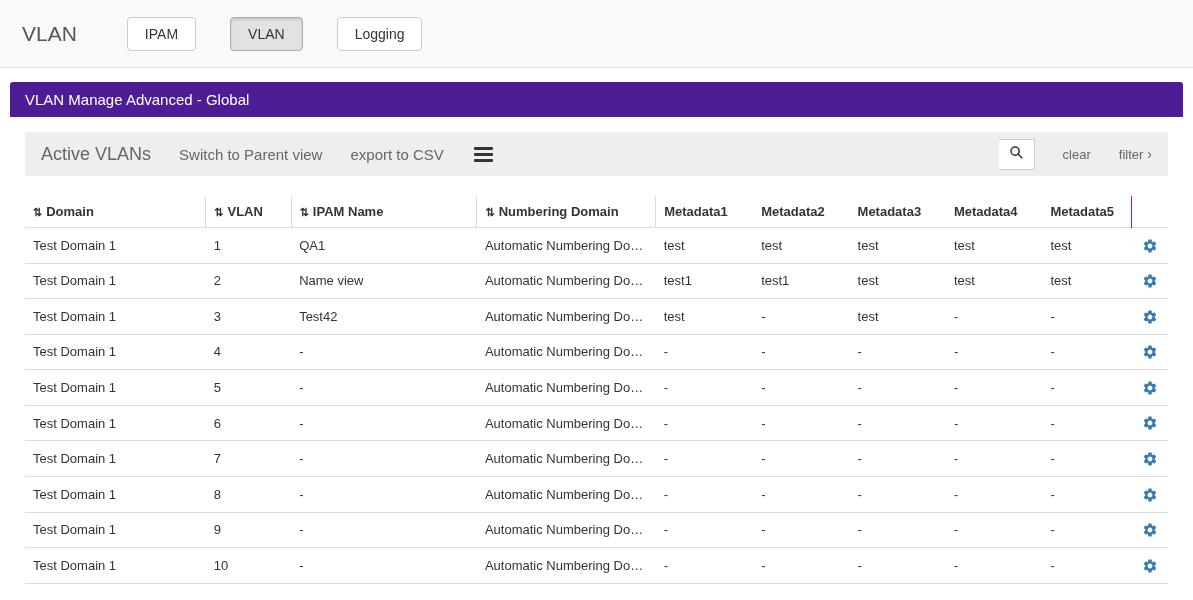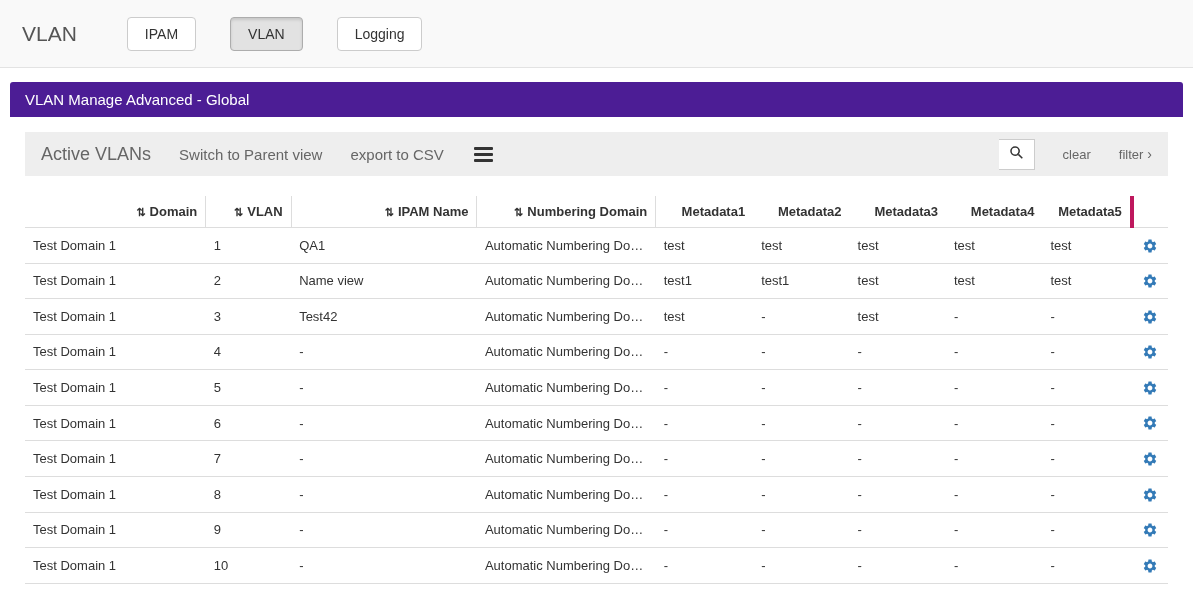--- a/index.html
+++ b/index.html
@@ -70,25 +70,25 @@
     border: 1px solid #ccc; border-left: none; cursor: pointer;
     display: flex; align-items: center; justify-content: center;
   }
   .toolbar-right-link { font-size: 13px; color: #666; margin-left: 28px; cursor: pointer; white-space: nowrap; }
   .filter-chevron { font-size: 14px; margin-left: 4px; color: #666; }
 
   
   .table-wrap { padding: 20px 0 0 0; }
   table { width: 100%; border-collapse: collapse; table-layout: fixed; font-size: 13px; }
   th {
-    text-align: right; font-weight: bold; font-size: 13px; color: #333;
+    text-align: left; font-weight: bold; font-size: 13px; color: #333;
     padding: 8px 8px; white-space: nowrap; overflow: hidden;
   }
   th.sortable { cursor: pointer; border-right: 1px solid #ddd; }
-  th:nth-last-child(2) { border-right: 4px solid #be185d; }
+  th:nth-last-child(2) { border-right: 1px solid #be185d; }
   .sort-icon { font-size: 11px; margin-right: 4px; color: #333; }
   td {
     padding: 9px 8px; border-top: 1px solid #ddd;
     white-space: nowrap; overflow: hidden; text-overflow: ellipsis;
     color: #333;
   }
   tbody tr:last-child td { border-bottom: 1px solid #ddd; }
   td.gear-cell { text-align: center; overflow: visible; }
   .gear { cursor: pointer; display: inline-block; }
   .gear svg { fill: #337ab7; width: 16px; height: 16px; vertical-align: middle; }

